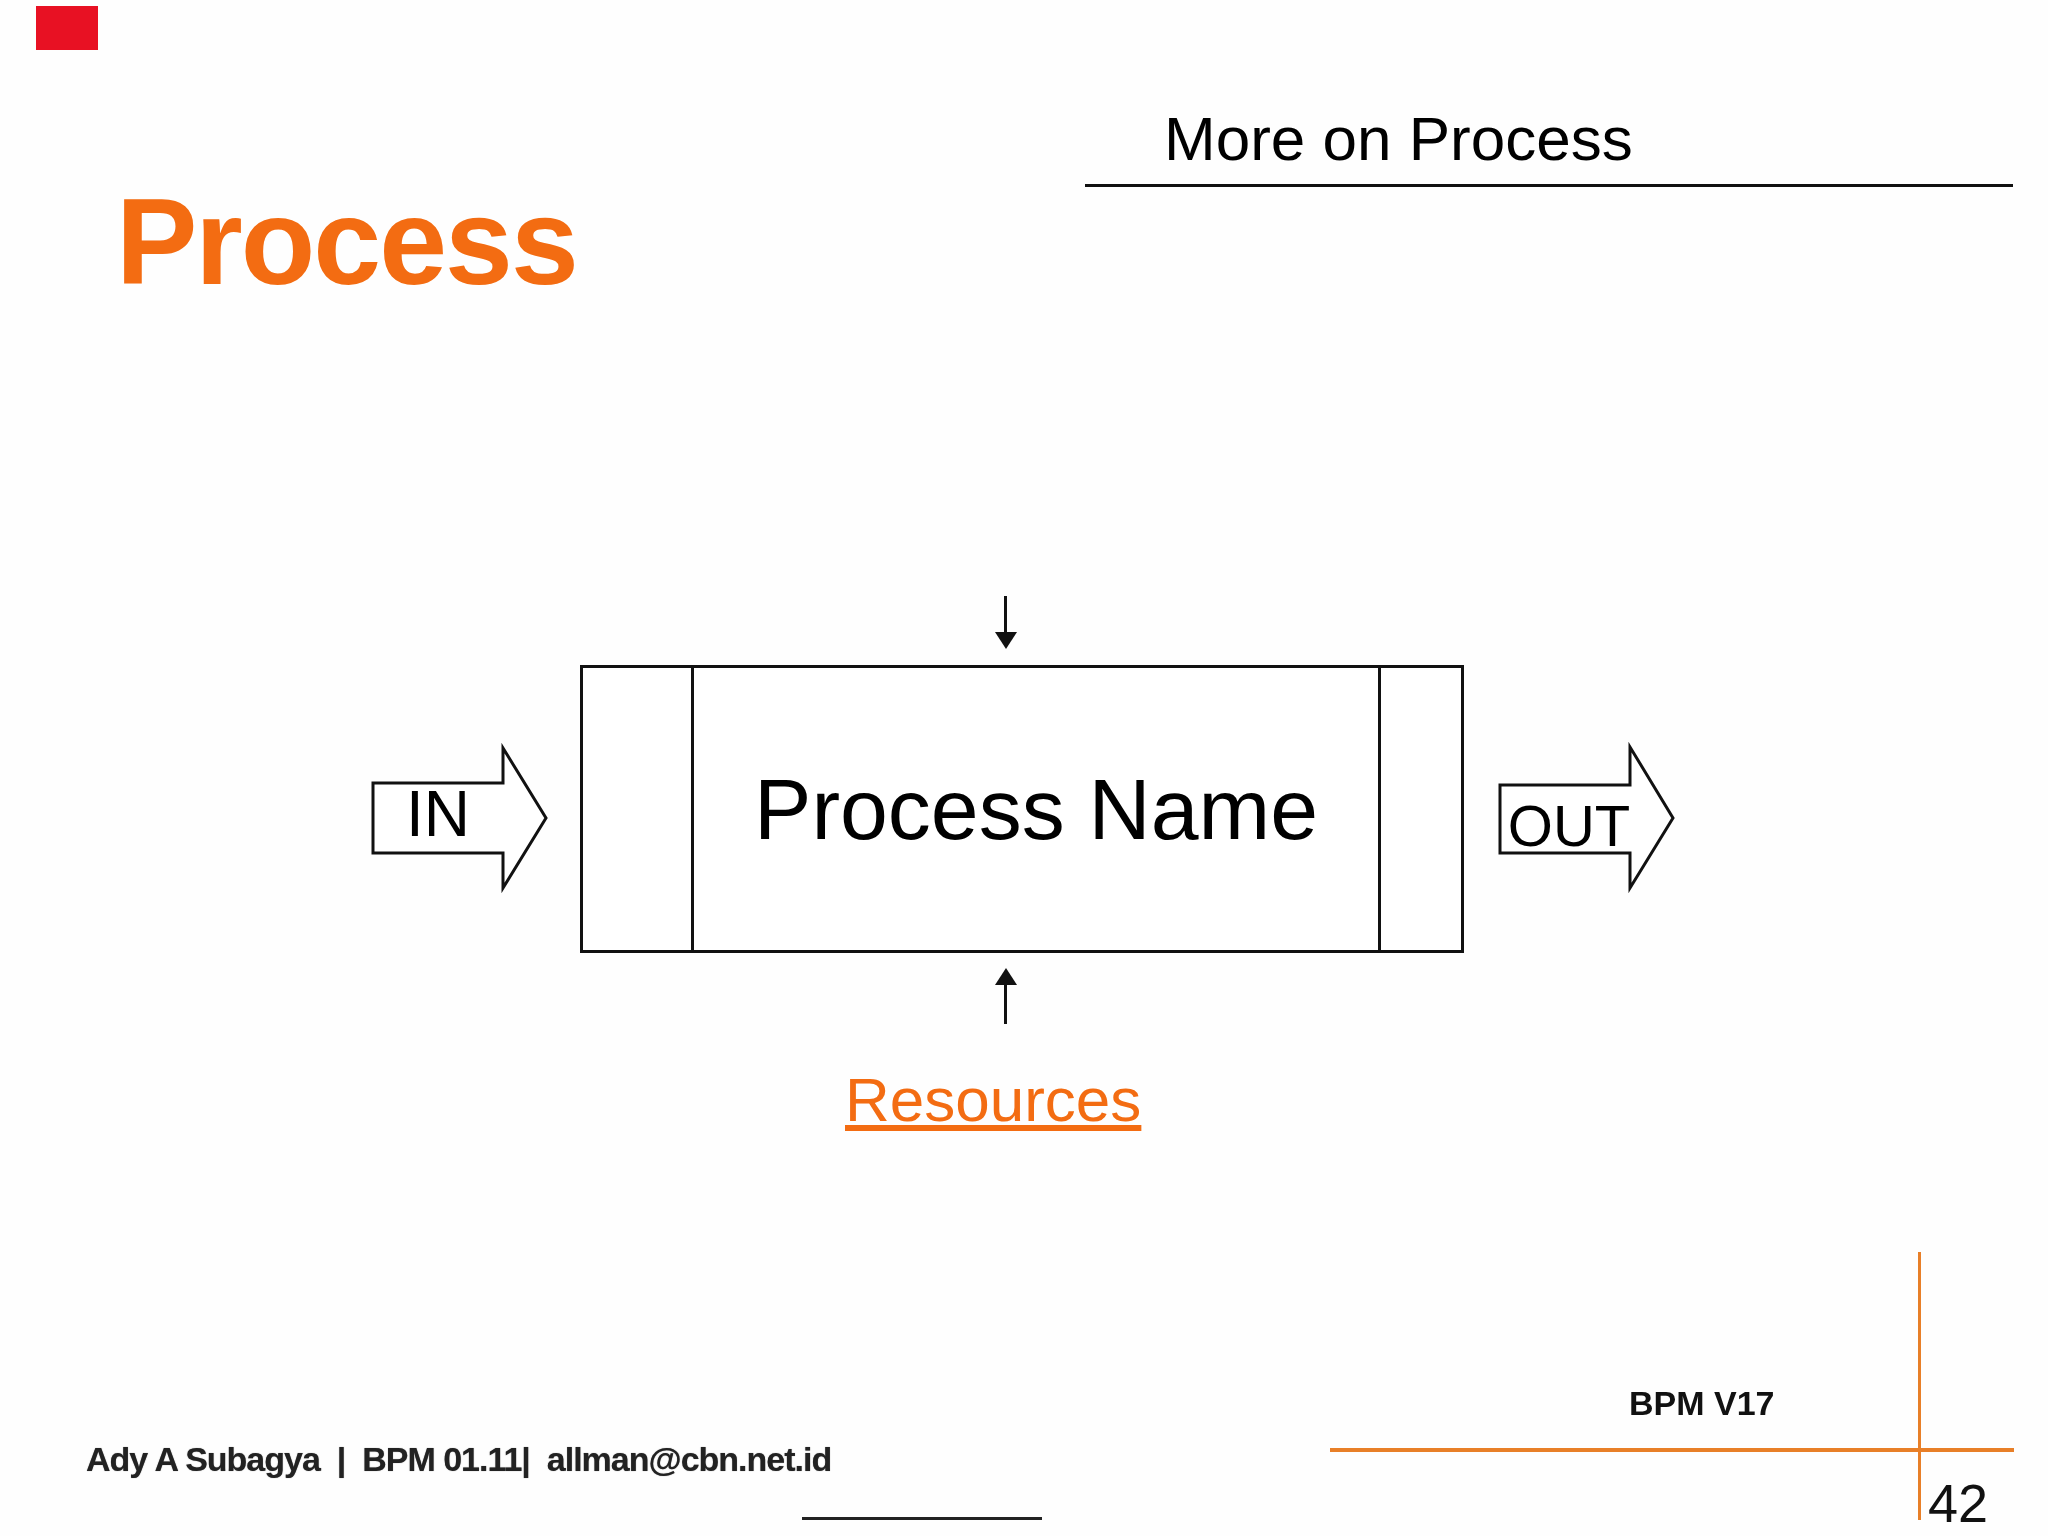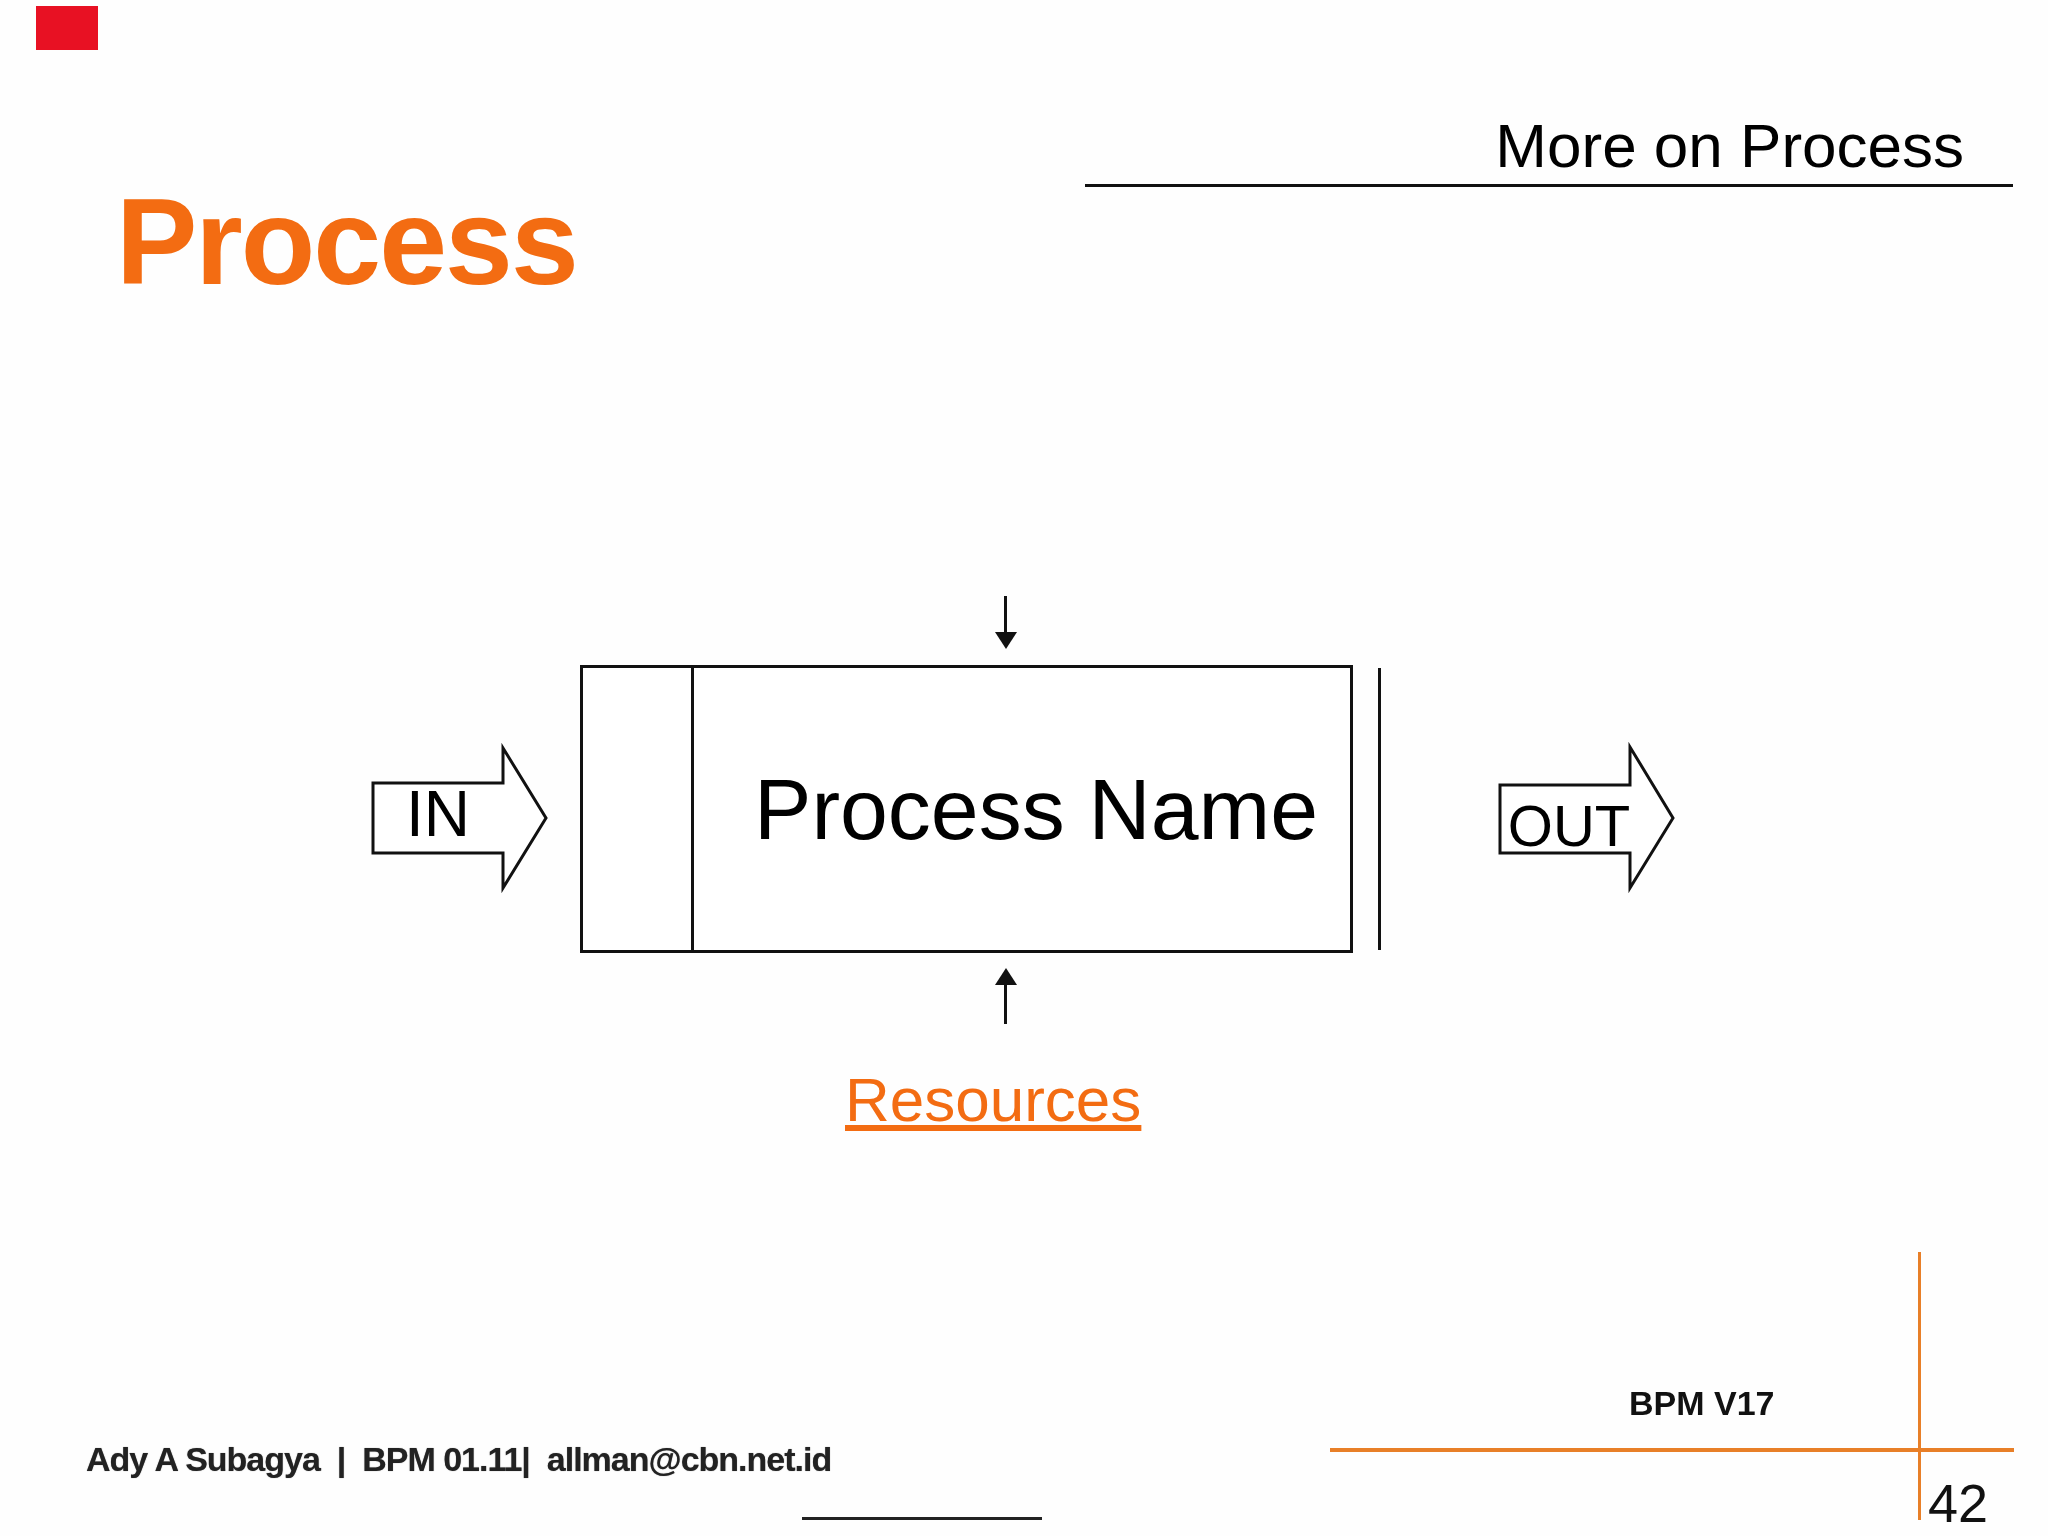--- a/index.html
+++ b/index.html
@@ -10,22 +10,22 @@
     overflow:hidden;
     font-family:"Liberation Sans","DejaVu Sans",sans-serif;
   }
   .abs{position:absolute;}
 
   
   .corner-red{left:36px;top:6px;width:62px;height:44px;background:var(--corner_red,#e81123);}
 
   
   .header-label{
-    left:1164px;top:112px;width:800px;
-    text-align:right;
+    left:1164px;top:105px;width:800px;
+    text-align:left;
     font-size:62px;line-height:1.1;
     color:var(--text_black,#000);
     white-space:nowrap;
   }
   .header-underline{left:1085px;top:184px;width:928px;height:3px;background:#111;}
 
   
   .slide-title{
     left:116px;top:181px;margin:0;
     font-size:122px;font-weight:700;letter-spacing:-2px;line-height:1;
@@ -53,21 +53,21 @@
     border-top:17px solid #111;
   }
   .tri-up{
     width:0;height:0;
     border-left:11px solid transparent;border-right:11px solid transparent;
     border-bottom:17px solid #111;
   }
 
   
   .process-box{
-    left:580px;top:665px;width:773px;height:288px;
+    left:580px;top:665px;width:884px;height:288px;
     box-sizing:border-box;
     border:3px solid #111;background:#fff;
   }
   .process-box .sep{position:absolute;top:0;bottom:0;width:3px;background:#111;}
   .sep-left{left:108px;}
   .sep-right{left:795px;}
   .process-name{
     position:absolute;left:111px;top:0;width:684px;height:100%;
     display:flex;align-items:center;justify-content:center;
     font-size:86px;color:var(--text_black,#000);white-space:nowrap;

